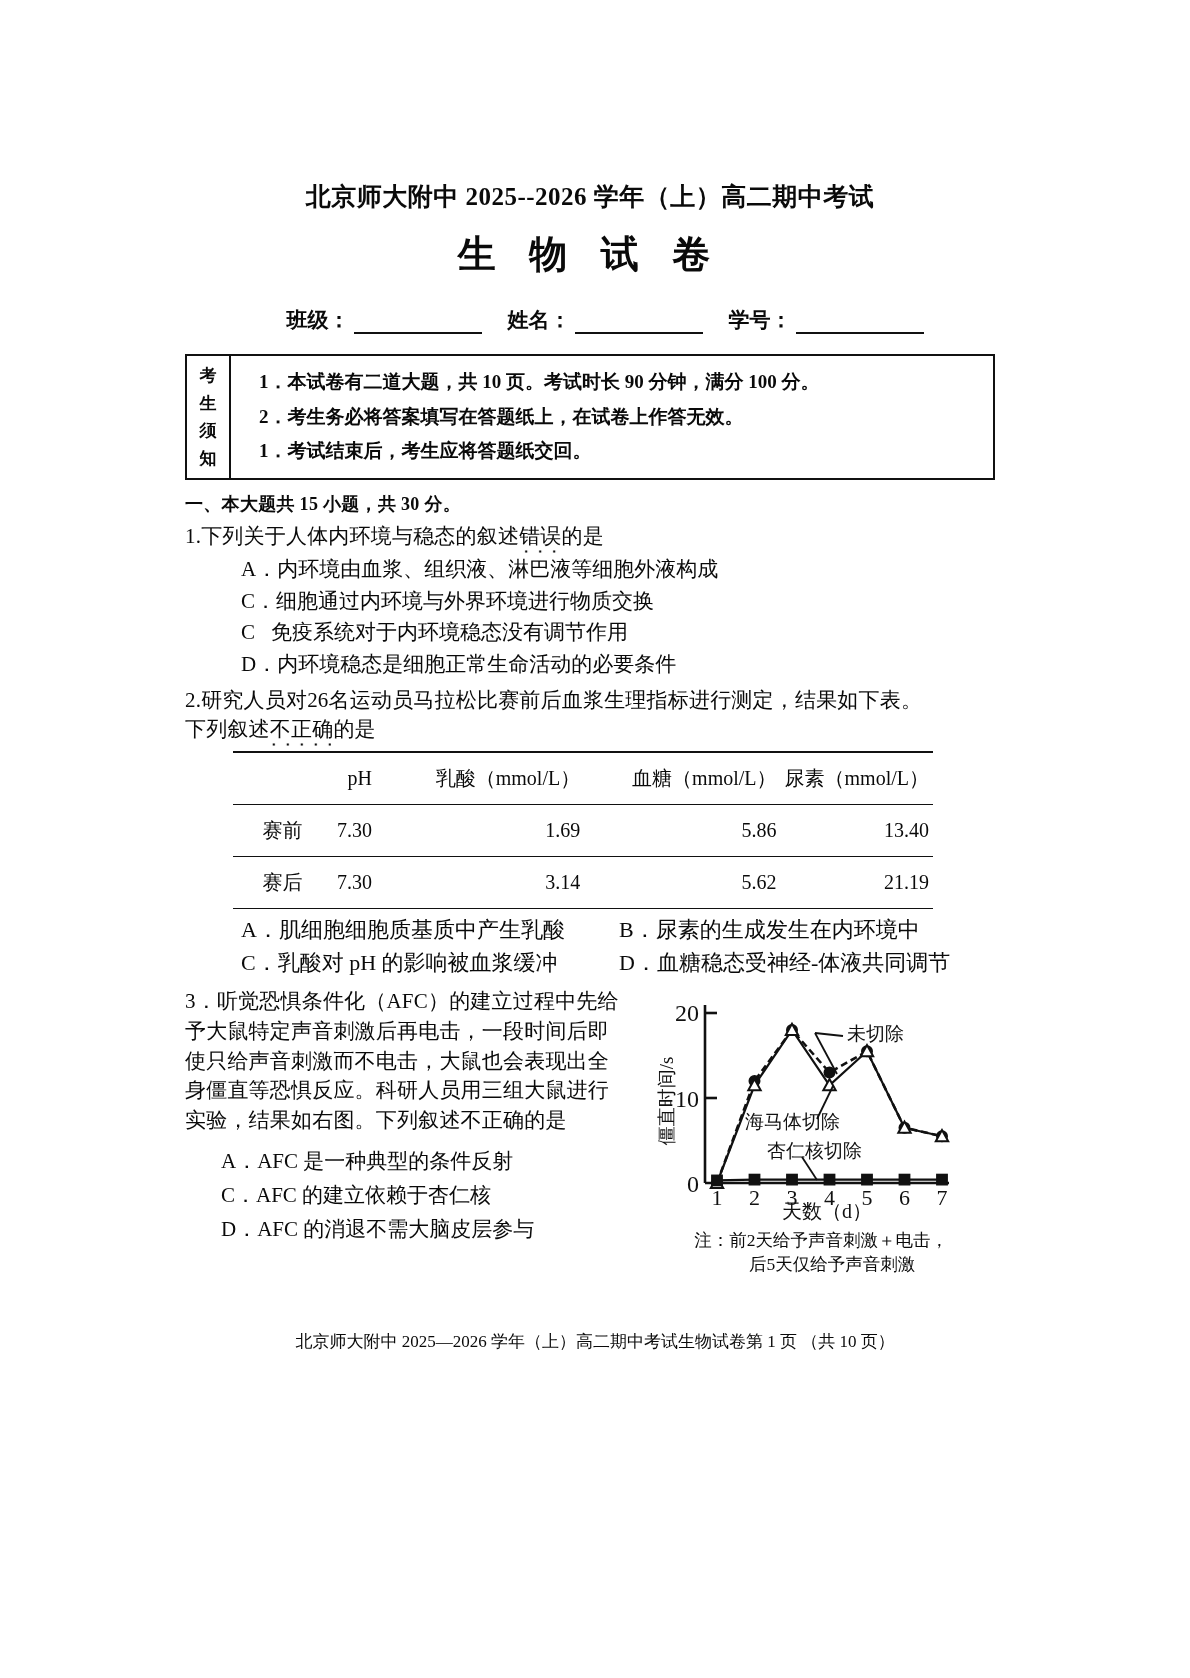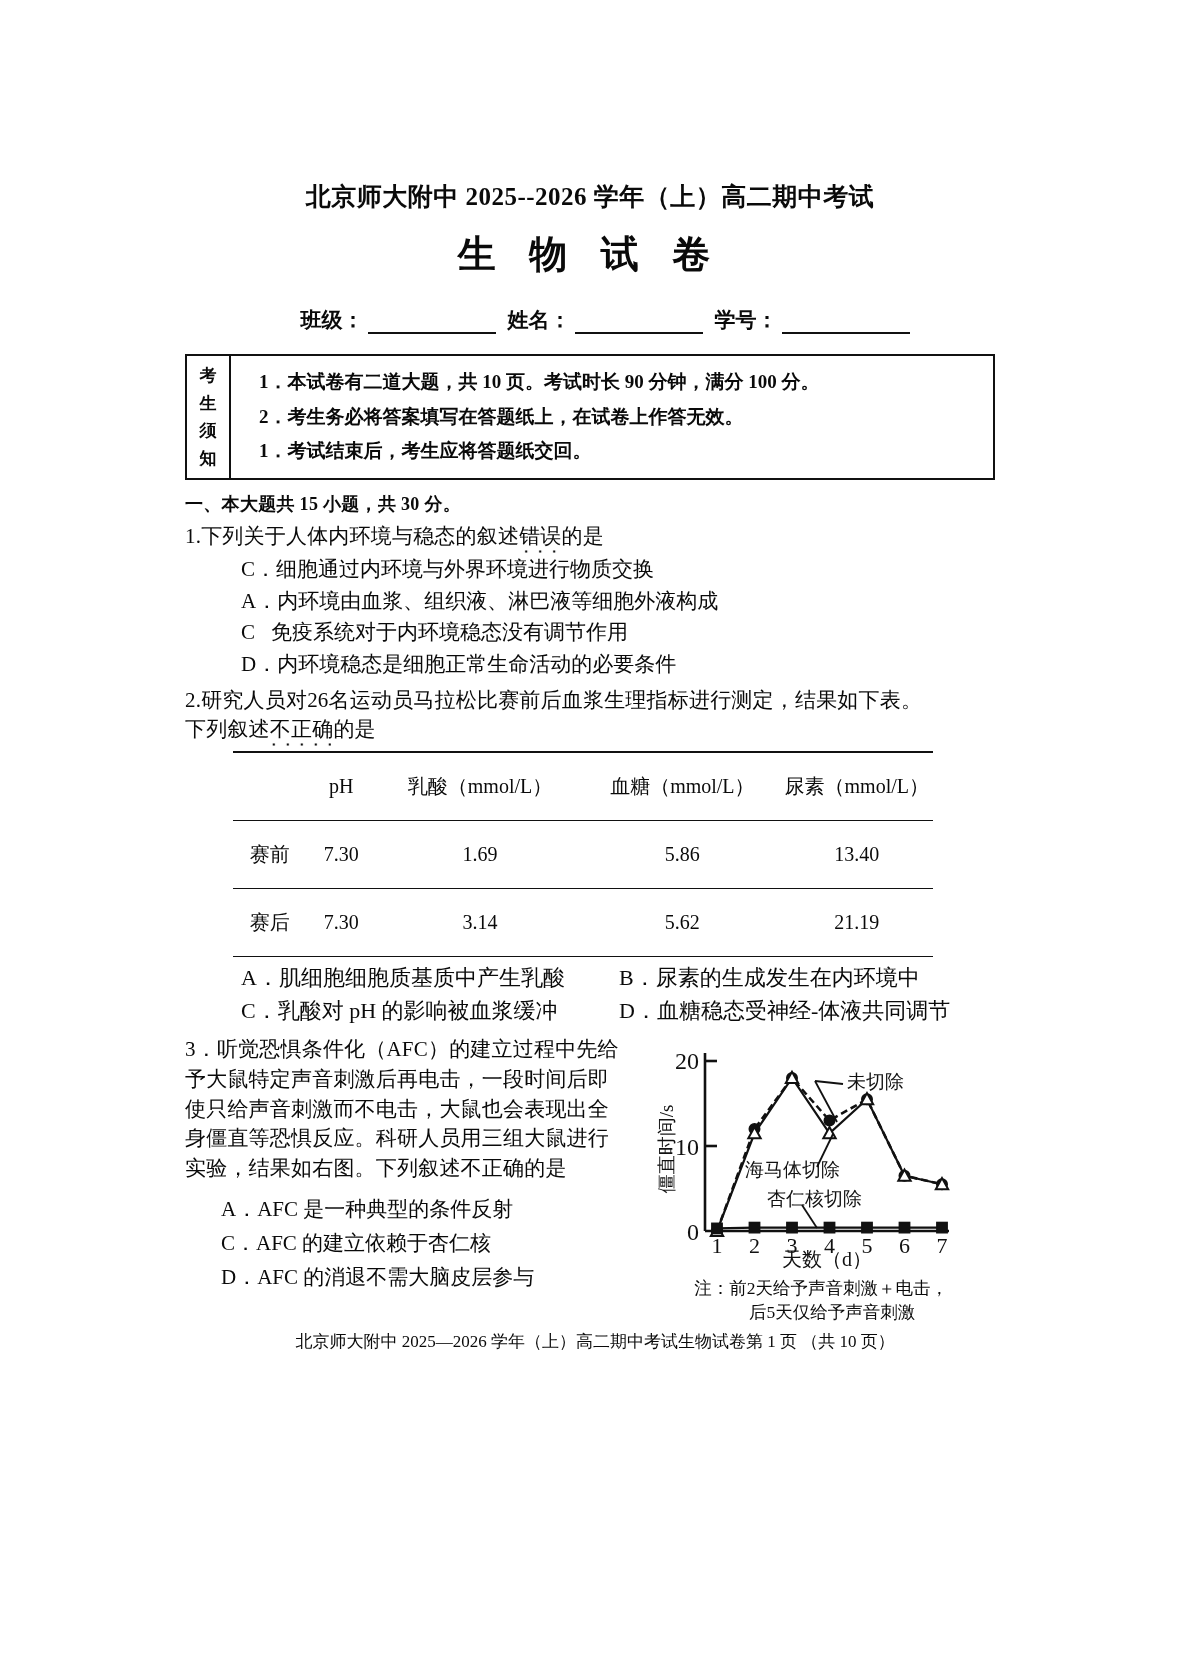--- a/index.html
+++ b/index.html
@@ -32,21 +32,21 @@
     text-align:center;
     font-size:38px;
     font-weight:bold;
     letter-spacing:12px;
     margin-top:16px;
   }
   
   .info-row{
     display:flex;
     justify-content:center;
-    gap:12px;
+    gap:26px;
     margin-top:26px;
     font-size:21px;
     font-weight:bold;
     padding-left:30px;
   }
   .info-item{display:flex;align-items:flex-end;white-space:nowrap;}
   .info-label{font-size:21px;font-weight:bold;}
   .blank-line{
     display:inline-block;
     width:128px;height:17px;
@@ -128,22 +128,22 @@
   .opt-grid .c1{width:378px;}
   .opt-grid .c2{width:auto;}
   
   .tbl{
     margin:8px auto 4px 48px;
     width:700px;
     border-collapse:collapse;
     font-size:20px;
   }
   .tbl td,.tbl th{
-    padding:20px 4px;
-    text-align:center;
+    padding:12px 4px;
+    text-align:right;
     font-weight:normal;
   }
   .tbl thead th{
     border-top:2.6px solid #111;
     border-bottom:1.8px solid #111;
     font-size:20px;
     white-space:nowrap;
   }
   .tbl tbody tr td{
     border-bottom:1.8px solid #111;
@@ -228,22 +228,22 @@
         <div class="notice-item">2．考生务必将答案填写在答题纸上，在试卷上作答无效。</div>
         <div class="notice-item">1．考试结束后，考生应将答题纸交回。</div>
       </div>
     </div>
 
     <div class="sec-head">一、本大题共 15 小题，共 30 分。</div>
 
     <div class="q">
       <div class="q-stem"><span>1.</span><span>下列关于人体内环境与稳态的叙述</span><span class="dotted">错误</span><span>的是</span></div>
       <div class="opts">
+        <div class="opt"><span class="lab">A．</span><span>内环境由血浆、组织液、淋巴液等细胞外液构成</span></div>
         <div class="opt"><span class="lab">C．</span><span>细胞通过内环境与外界环境进行物质交换</span></div>
-        <div class="opt"><span class="lab">A．</span><span>内环境由血浆、组织液、淋巴液等细胞外液构成</span></div>
         <div class="opt"><span class="lab">C</span><span>免疫系统对于内环境稳态没有调节作用</span></div>
         <div class="opt"><span class="lab">D．</span><span>内环境稳态是细胞正常生命活动的必要条件</span></div>
       </div>
     </div>
 
     <div class="q">
       <div class="q-stem"><span>2.</span><span>研究人员对26名运动员马拉松比赛前后血浆生理指标进行测定，结果如下表。</span></div>
       <div class="q-stem"><span>下列叙述</span><span class="dotted">不正确</span><span>的是</span></div>
 
       <table class="tbl">

